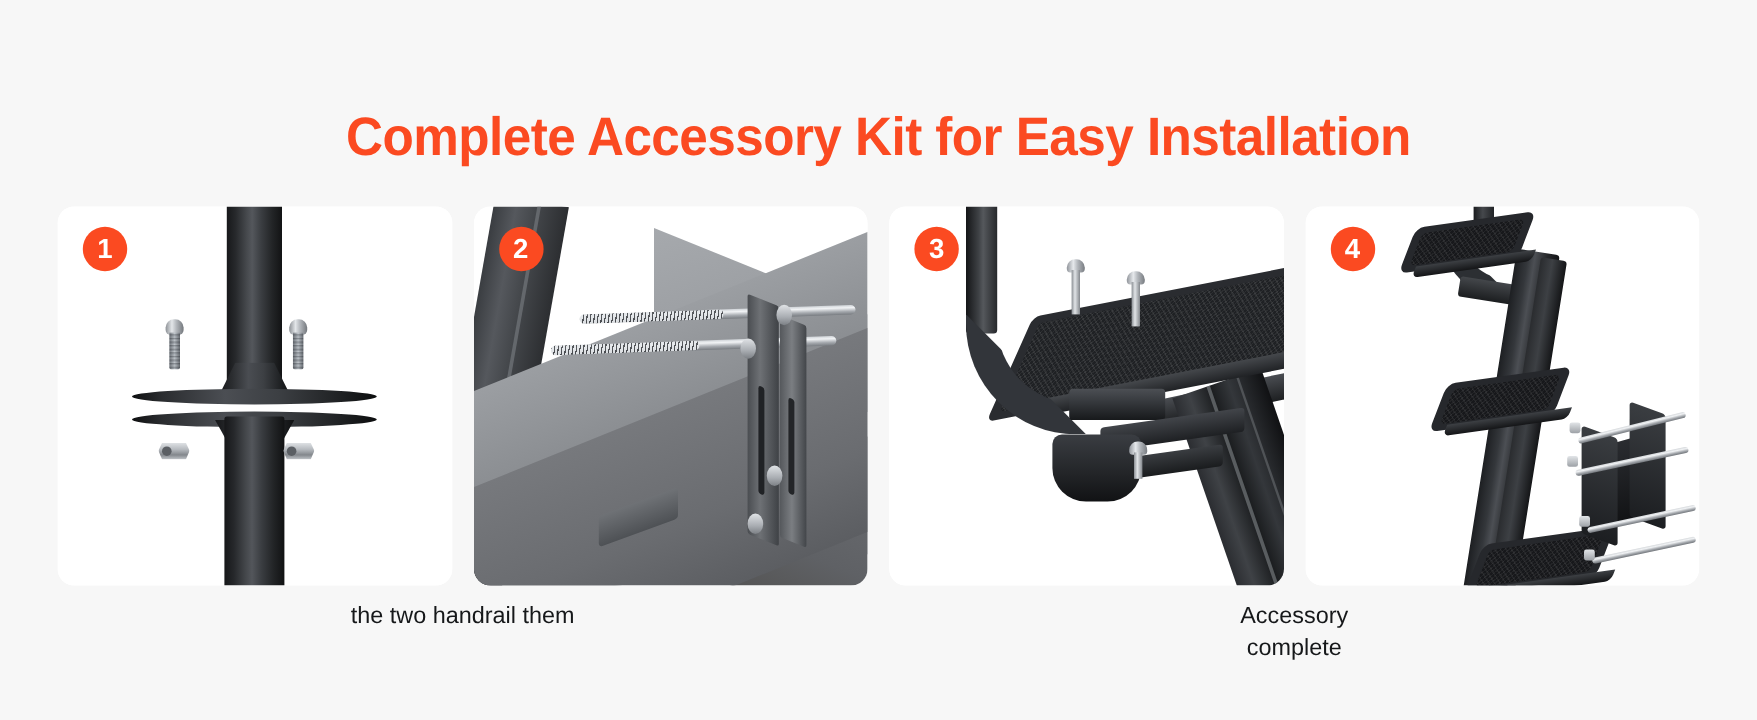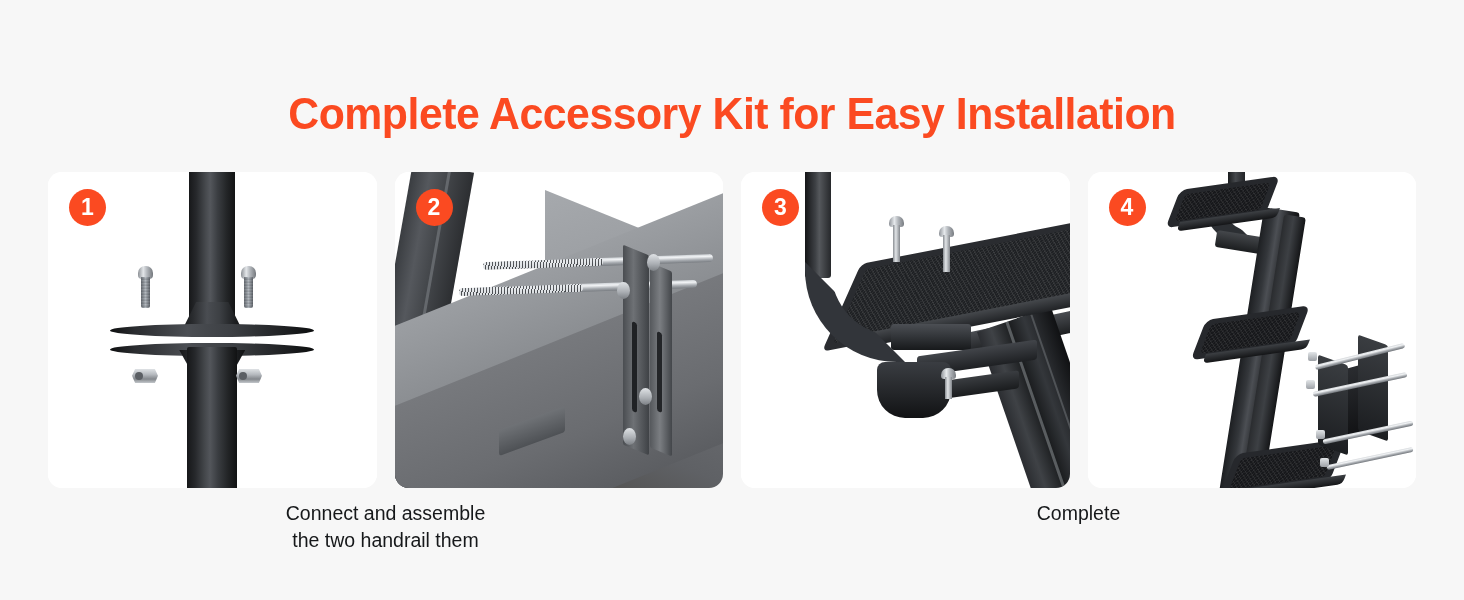--- a/index.html
+++ b/index.html
@@ -707,21 +707,21 @@
           <div class="p4-bk-nut" style="left:232px; top:286px;"></div>
         </div>
       </div>
       <div class="badge">4</div>
     </div>
 
   </div>
 
   <div class="captions">
     <div class="caption">
-      <span>Connect and assemble</span>
       <span class="l2">the two handrail them</span>
     </div>
     <div class="caption">
-      <span>Complete</span>
+      <span>Accessory</span>
+      <span class="l2">complete</span>
     </div>
   </div>
 
 </div>
 
 </body></html>

